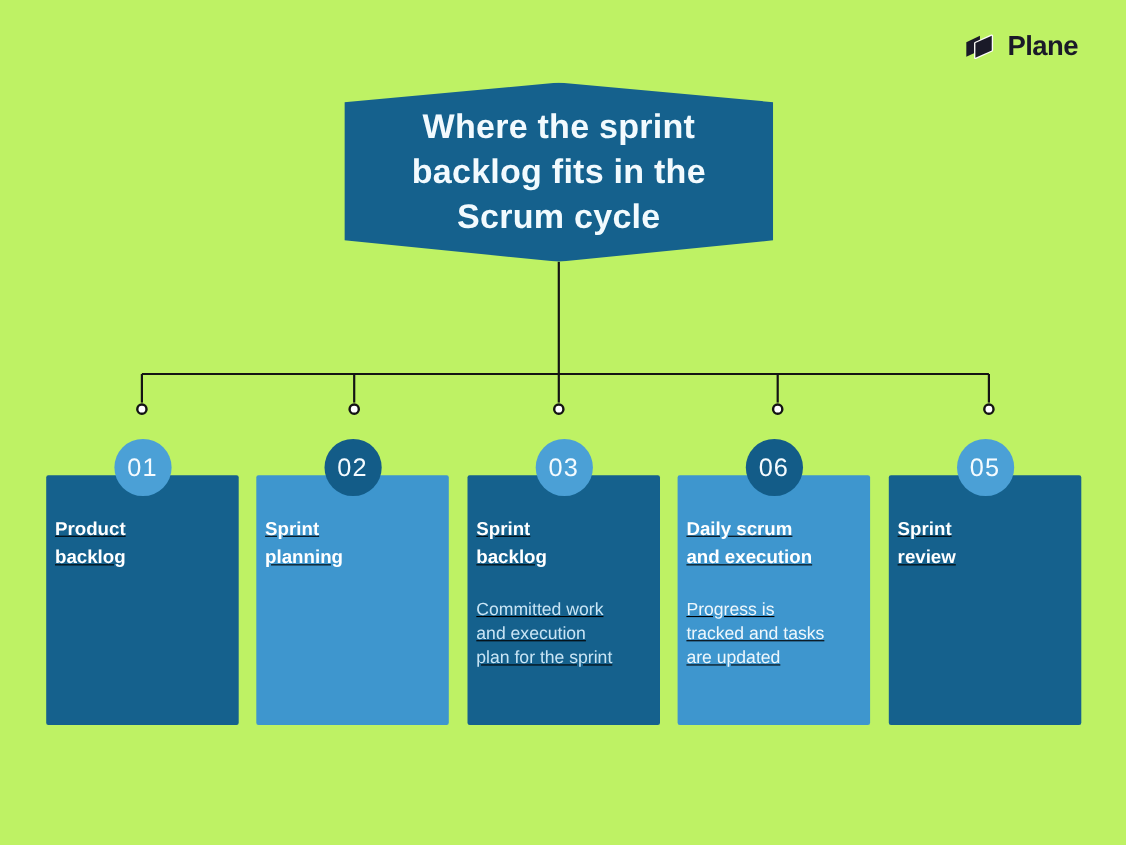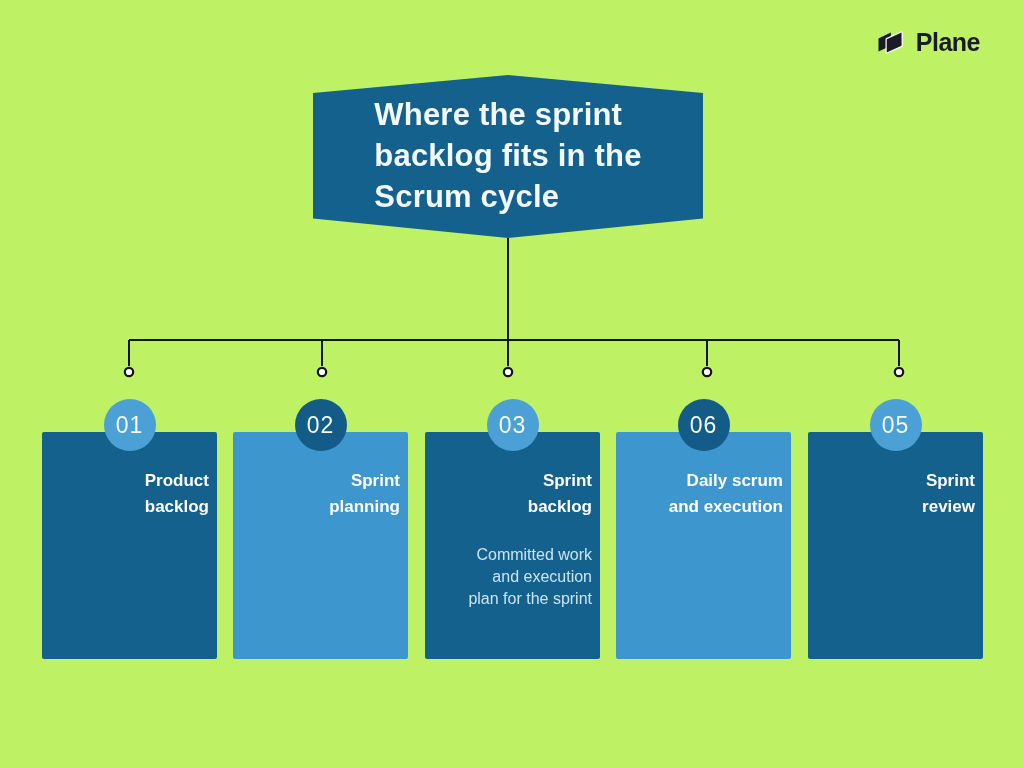--- a/index.html
+++ b/index.html
@@ -41,40 +41,41 @@
   
   .banner {
     position: absolute;
     left: 313px; top: 75px;
     width: 390px; height: 163px;
     background: #15618d;
     clip-path: polygon(50% 0%, 100% 11%, 100% 88%, 50% 100%, 0% 88%, 0% 11%);
     display: flex;
     align-items: center;
     justify-content: center;
-    text-align: left;
+    text-align: center;
   }
   .banner-text {
     white-space: pre-line;
     color: #f2fafe;
     font-size: 31px;
     line-height: 1.32;
     font-weight: 600;
     letter-spacing: 0.2px;
   }
 
   
   .card {
     position: absolute;
     top: 432px;
     width: 175px;
     height: 227px;
     border-radius: 2px;
-    text-align: right;
+    text-align: left;
     padding: 36px 8px 12px 8px;
+    text-decoration: underline;
   }
   .card--dark  { background: #15618d; }
   .card--light { background: #3e96ce; }
 
   .badge {
     position: absolute;
     top: -33px;
     left: 50%;
     transform: translateX(-50%);
     width: 52px;
@@ -167,20 +168,23 @@
 backlog</h3>
     <p class="card-body">Committed work
 and execution
 plan for the sprint</p>
   </section>
 
   <section class="card card--light" style="left:616px">
     <div class="badge badge--dark">06</div>
     <h3 class="card-title">Daily scrum
 and execution</h3>
+    <p class="card-body">Progress is
+tracked and tasks
+are updated</p>
   </section>
 
   <section class="card card--dark" style="left:808px">
     <div class="badge badge--light">05</div>
     <h3 class="card-title">Sprint
 review</h3>
   </section>
 
 </div>
 

